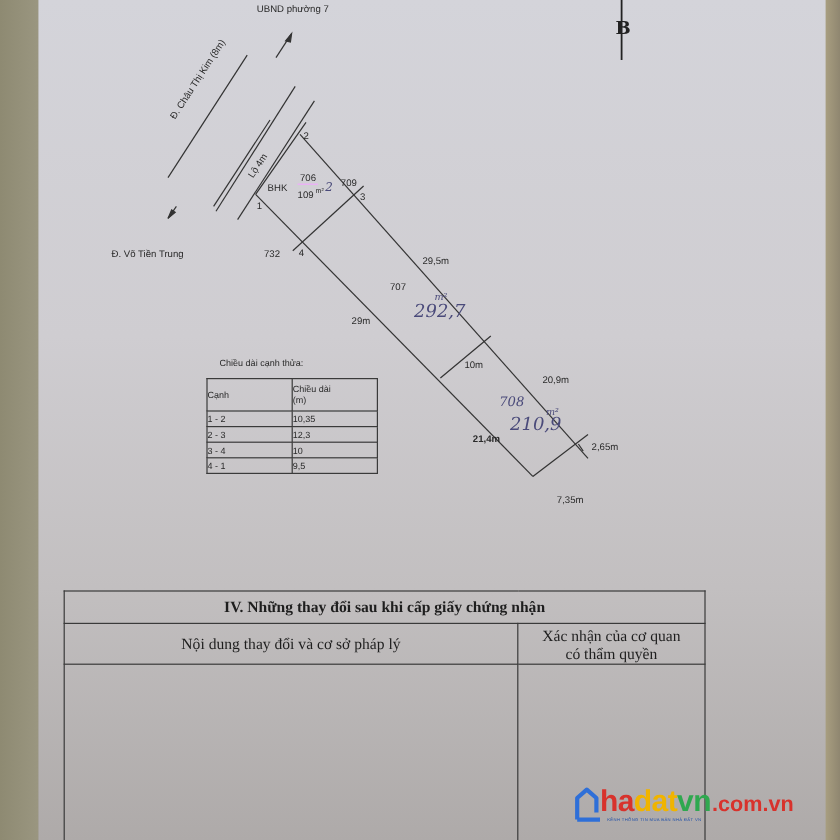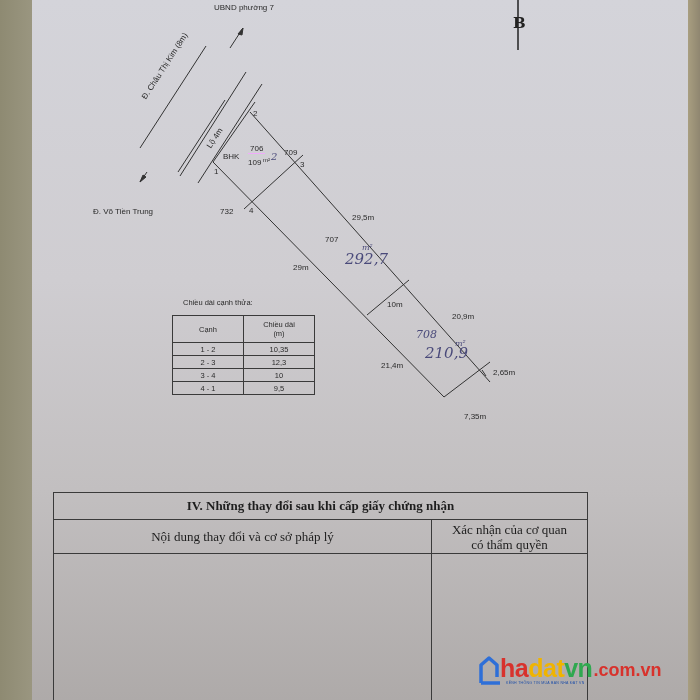--- a/index.html
+++ b/index.html
@@ -21,21 +21,21 @@
       background: linear-gradient(180deg, #d4d4da 0%, #cfcdd1 40%, #c2bfc0 70%, #aeaaa9 100%);
     }
     svg.plot { position: absolute; left: 0; top: 0; width: 700px; height: 700px; }
     .lbl { position: absolute; font-size: 8px; color: #2a2a2a; white-space: nowrap; }
     .hand { position: absolute; color: #4a4a7a; font-family: "DejaVu Serif", serif; font-style: italic; white-space: nowrap; }
     .edge-table {
       position: absolute; left: 172px; top: 315px; border-collapse: collapse;
       font-size: 7.5px; color: #2a2a2a;
     }
     .edge-table td, .edge-table th {
-      border: 1px solid #3a3a3a; text-align: center; font-weight: normal; padding: 0;
+      border: 1px solid #3a3a3a; text-align: left; font-weight: normal; padding: 0;
     }
     .edge-table th { height: 26px; }
     .edge-table td { height: 12px; margin-left: 35px; }
     .edge-table .c1 { width: 70px; }
     .edge-table .c2 { width: 70px; }
     .table-caption { position: absolute; left: 183px; top: 298px; font-size: 7.5px; color: #2a2a2a; }
 
     .changes-table {
       position: absolute; left: 53px; top: 492px; width: 535px; height: 215px;
       border-collapse: collapse; font-family: "Liberation Serif", serif; color: #1e1e1e;
@@ -118,21 +118,21 @@
 <div class="lbl" style="left:325px; top:235px;">707</div>
 <div class="hand" style="left:328px; top:250px; font-size:15px;margin-left:17px;">292,7</div>
 <div class="hand" style="left:362px; top:243px; font-size:8px;">m²</div>
 <div class="lbl" style="left:293px; top:263px;">29m</div>
 <div class="lbl" style="left:387px; top:300px;">10m</div>
 <div class="lbl" style="left:452px; top:312px;">20,9m</div>
 
 <div class="hand" style="left:416px; top:328px; font-size:11px;">708</div>
 <div class="hand" style="left:425px; top:344px; font-size:15px;">210,9</div>
 <div class="hand" style="left:455px; top:339px; font-size:8px;">m²</div>
-<div class="lbl" style="left:381px; top:361px;">21,4m</div>
+<div class="lbl" style="left:394px; top:361px;font-weight:bold;">21,4m</div>
 <div class="lbl" style="left:493px; top:368px;">2,65m</div>
 <div class="lbl" style="left:464px; top:391px;margin-top:21px;">7,35m</div>
 
 <div class="table-caption">Chiều dài cạnh thửa:</div>
 <table class="edge-table">
   <tbody>
       <tr>
     <th class="c1">Cạnh</th>
     <th class="c2">
       <div>Chiều dài</div>

